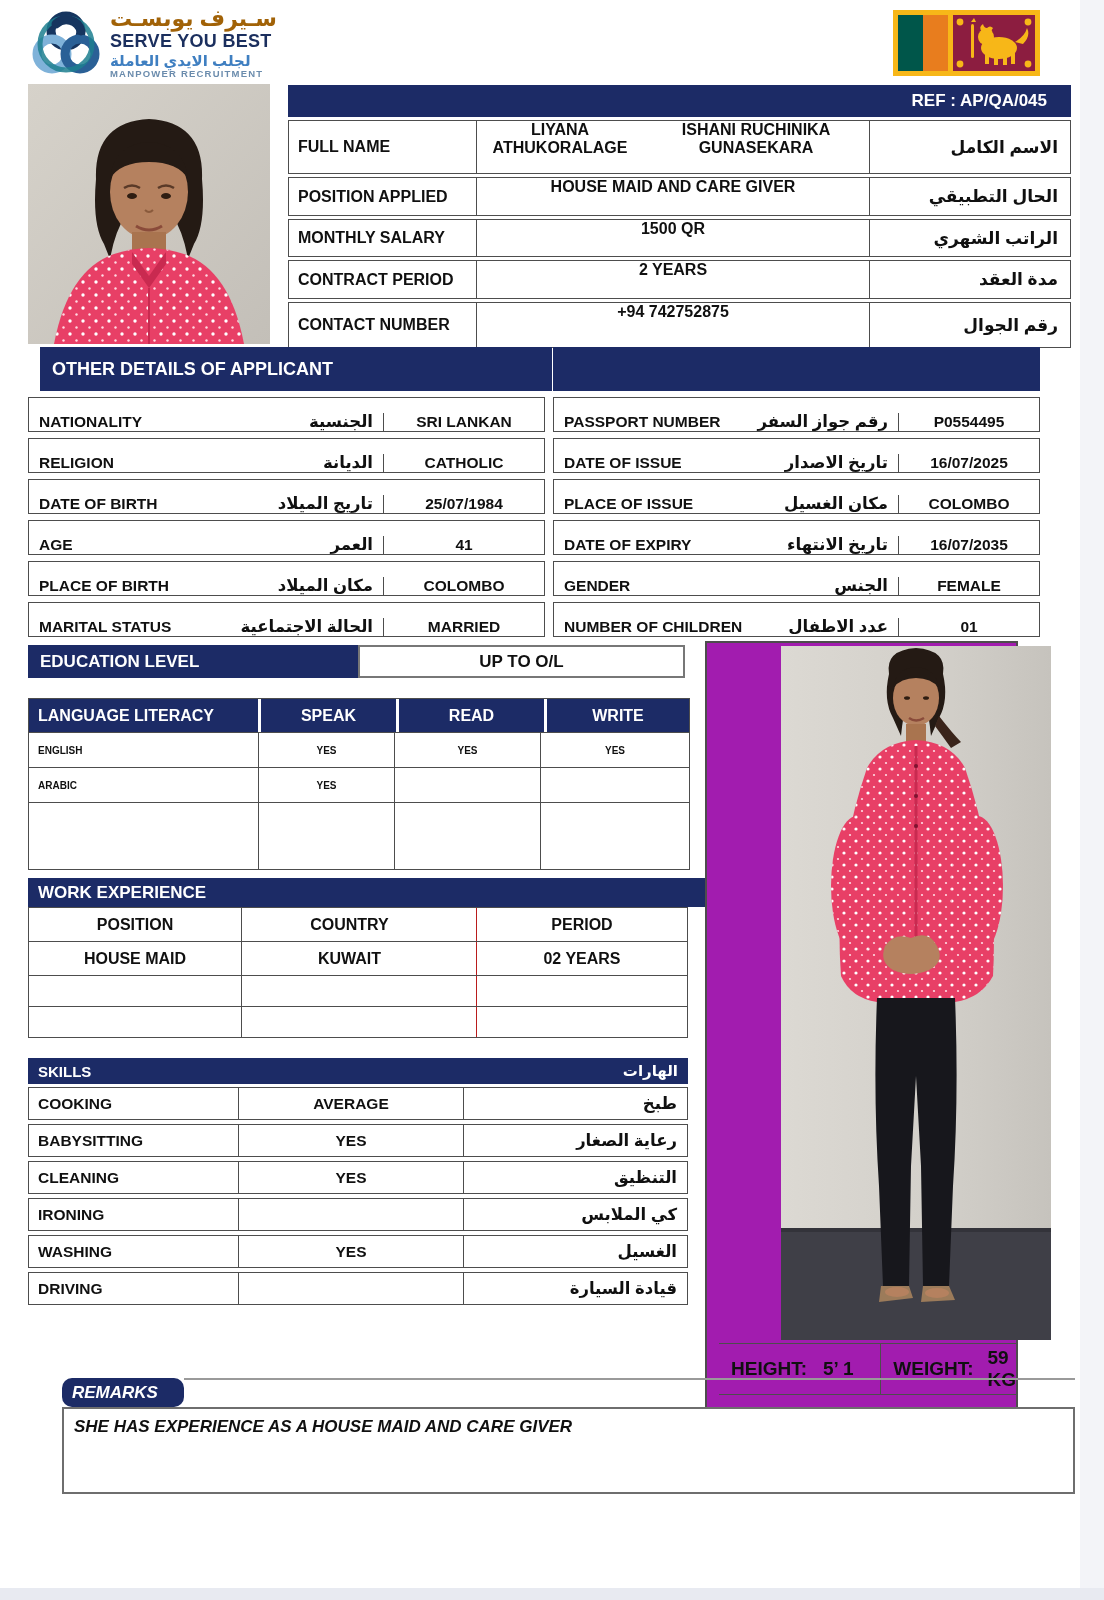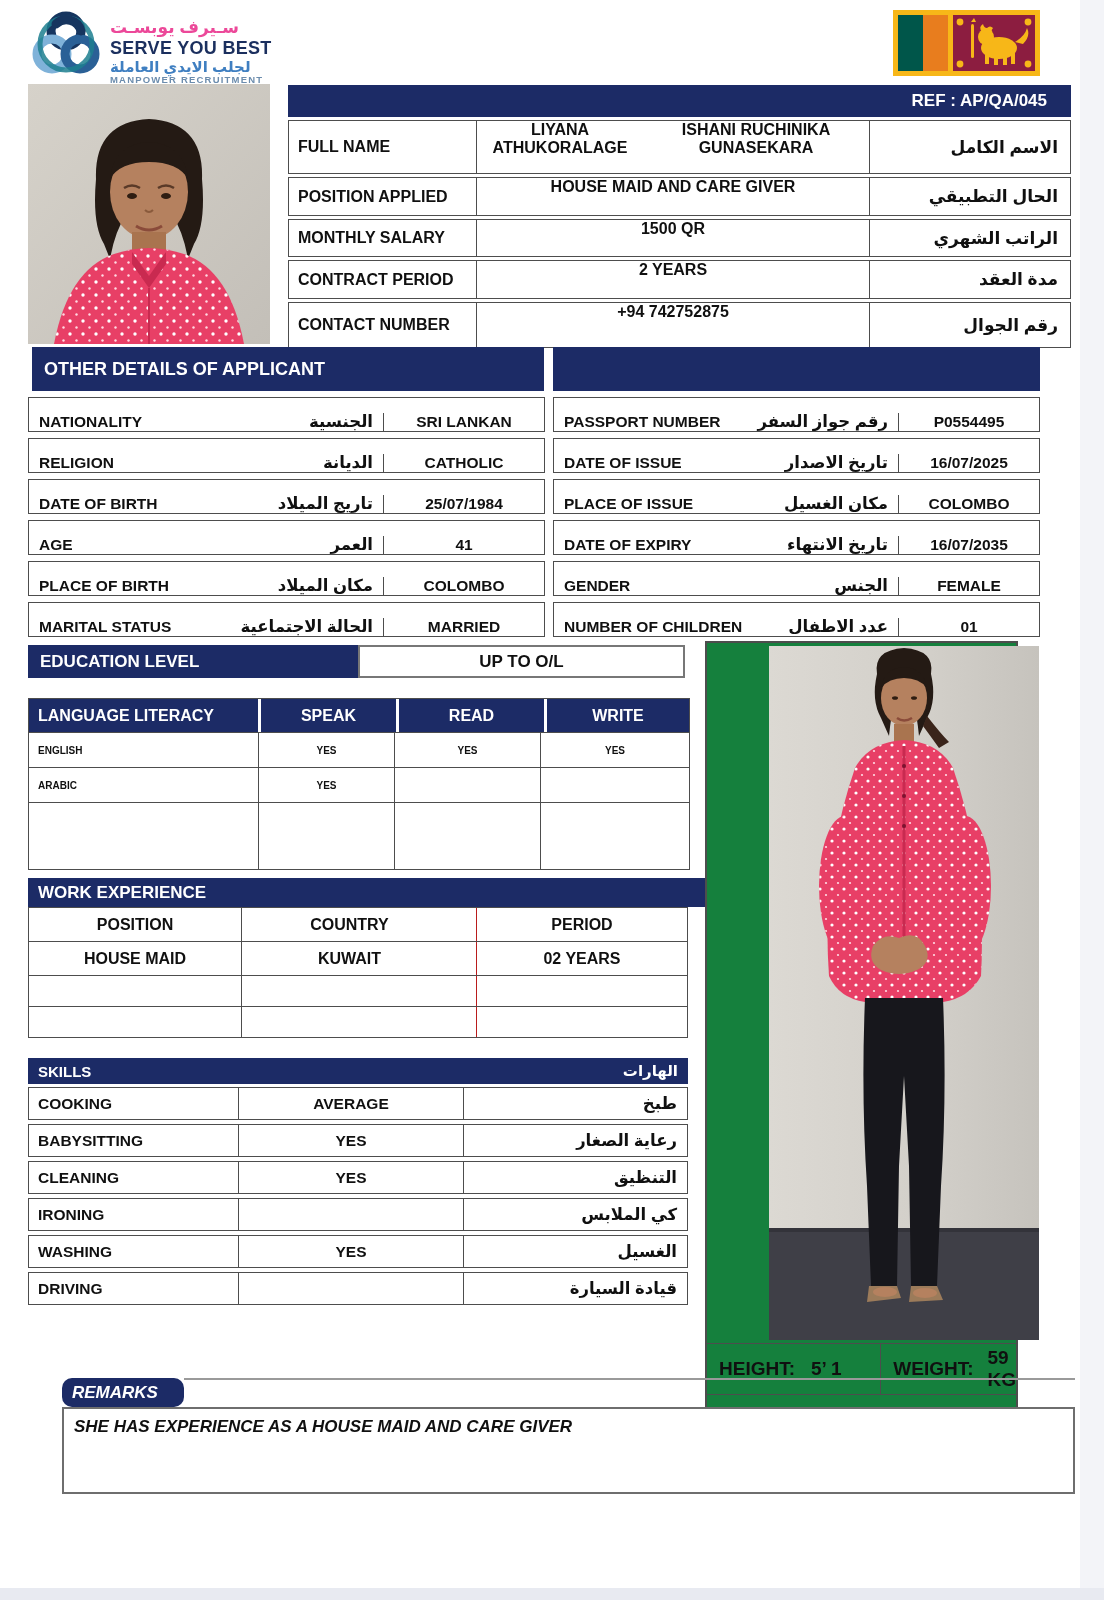--- a/index.html
+++ b/index.html
@@ -3,21 +3,21 @@
 <meta charset="utf-8">
 <style>
   html,body{margin:0;padding:0;background:#fff;}
   .page{position:relative;width:1104px;height:1600px;background:#ffffff;overflow:hidden;
         font-family:"Liberation Sans","DejaVu Sans",sans-serif;color:#101010;}
   .abs{position:absolute;box-sizing:border-box;}
   .navy{background:#1c2b66;color:#ffffff;}
 
   
   .brand-text{left:110px;top:6px;width:190px;line-height:1.15;}
-  .brand-ar1{font-size:17px;color:#ec4899;font-weight:bold;margin-top:12px;}
+  .brand-ar1{font-size:22px;color:#a16207;font-weight:bold;}
   .brand-en{font-size:18px;color:#1b2f5e;font-weight:bold;letter-spacing:.3px;}
   .brand-ar2{font-size:15px;color:#3f7fc1;font-weight:bold;}
   .brand-en2{font-size:9.5px;color:#6b8cad;font-weight:bold;letter-spacing:1.2px;}
 
   
   .mt{left:288px;top:85px;width:783px;}
   .mt-head{height:32px;display:flex;align-items:center;justify-content:flex-end;
            padding-right:24px;font-size:17px;font-weight:bold;}
   .mt-row{display:flex;border:1px solid #4d4d4d;margin-top:3px;font-weight:bold;
           font-size:16px;align-items:stretch;background:#fff;}
@@ -74,21 +74,21 @@
           justify-content:space-between;padding:0 10px;font-size:15px;font-weight:bold;}
   .sk-rows{left:28px;top:1087px;width:660px;}
   .sk-row{display:flex;border:1px solid #4d4d4d;margin-bottom:4px;height:31px;align-items:stretch;
           font-weight:bold;font-size:15.5px;background:#fff;}
   .sk-lab{width:200px;display:flex;align-items:center;padding-left:9px;}
   .sk-val{width:224px;border-left:1px solid #4d4d4d;border-right:1px solid #4d4d4d;display:flex;
           align-items:center;justify-content:center;}
   .sk-ar{flex:1;display:flex;align-items:center;justify-content:flex-end;padding-right:10px;font-size:16.5px;}
 
   
-  .ph{left:705px;top:641px;width:313px;border:2px solid #4d4d4d;background:#15803d;}
+  .ph{left:705px;top:641px;width:313px;border:2px solid #4d4d4d;background:#a21caf;padding-left:12px;}
   .ph-cell{height:700px;position:relative;border-bottom:1px solid #4d4d4d;}
   .hw-row{display:flex;height:50px;font-weight:bold;font-size:19px;align-items:center;}
   .hw-left{width:167px;display:flex;gap:16px;padding-left:12px;align-items:center;}
   .hw-right{flex:1;border-left:1px solid #4d4d4d;display:flex;gap:14px;padding-left:12px;align-items:center;align-self:stretch;}
   .ph-empty{height:22px;border-top:1px solid #4d4d4d;}
 
   
   .rm-label{left:62px;top:1378px;width:122px;height:29px;display:flex;align-items:center;
             padding-left:10px;font-size:17px;font-weight:bold;font-style:italic;border-radius:10px;}
   .rm-line{left:184px;top:1378px;width:891px;height:2px;background:#9a9a9a;}
@@ -193,21 +193,21 @@
       <div class="mt-value">2 YEARS</div>
       <div class="mt-ar">مدة العقد</div>
     </div>
     <div class="mt-row h44">
       <div class="mt-label">CONTACT NUMBER</div>
       <div class="mt-value">+94 742752875</div>
       <div class="mt-ar">رقم الجوال</div>
     </div>
   </div>
 
-  <div class="abs od-bar navy" style="left:32px;top:347px;width:512px">
+  <div class="abs od-bar navy" style="left:40px;top:347px;width:512px">
     <span>OTHER DETAILS OF APPLICANT</span>
   </div>
   <div class="abs navy" style="left:553px;top:347px;width:487px;height:44px"></div>
 
   <div class="abs od-left" style="left:28px;top:397px;width:517px">
     <div class="od-row">
       <div class="od-lab">
           <span>NATIONALITY</span>
           <span class="od-ar">الجنسية</span>
         </div>

